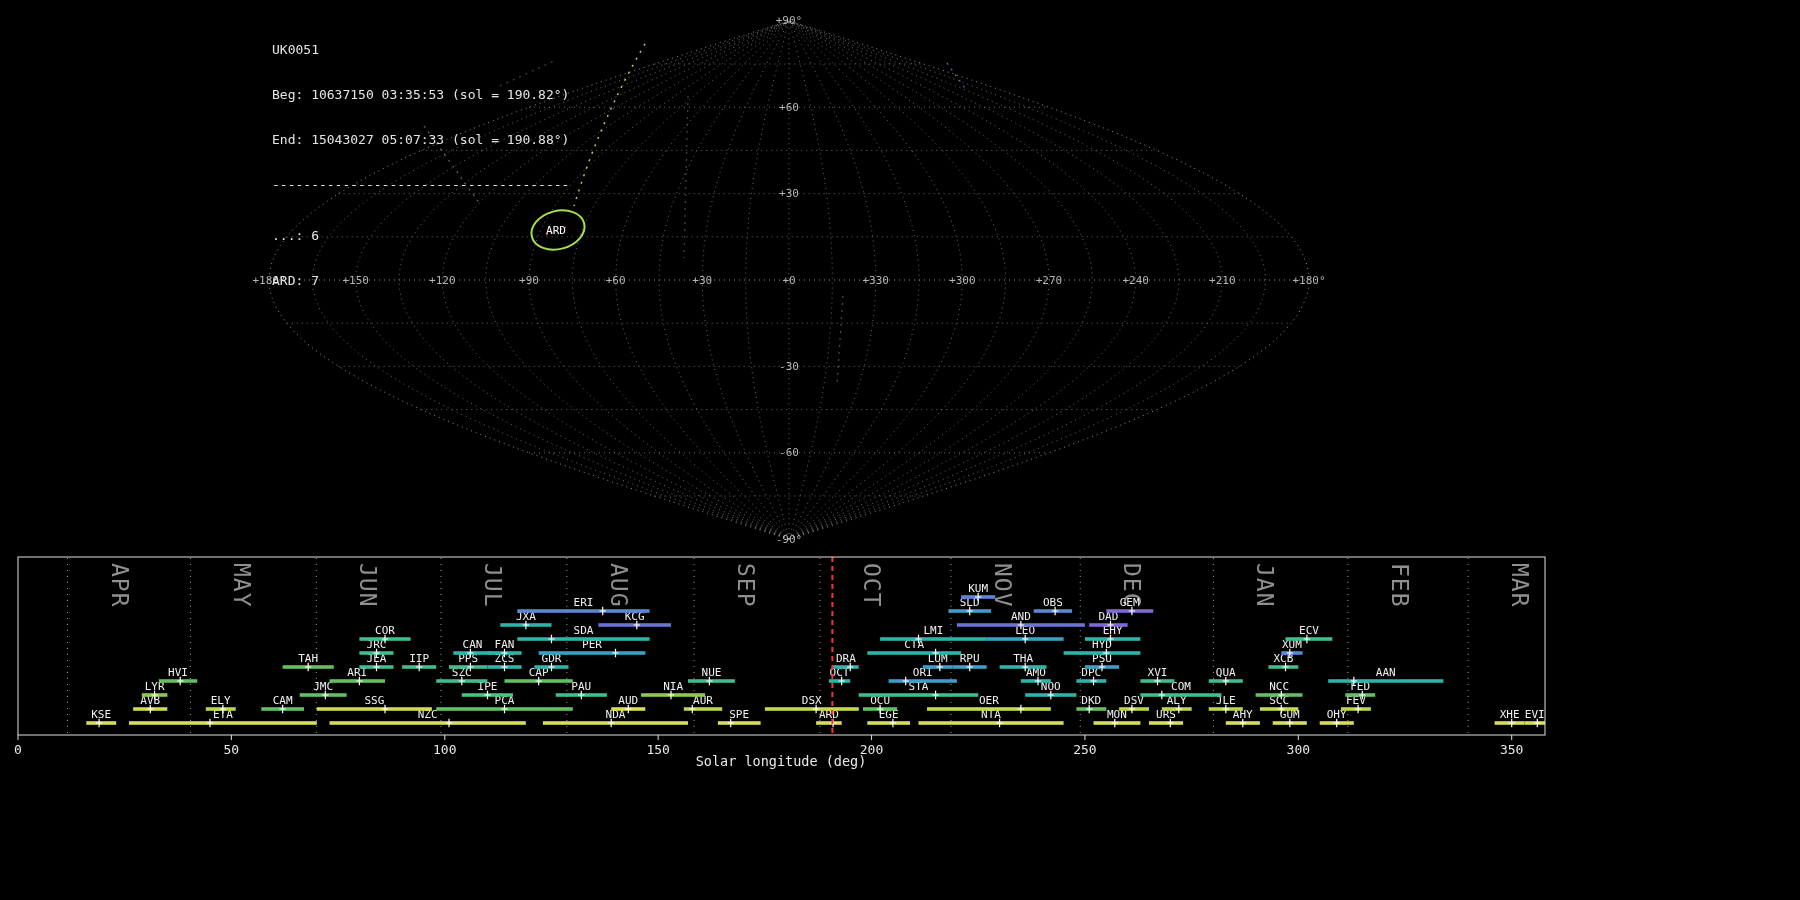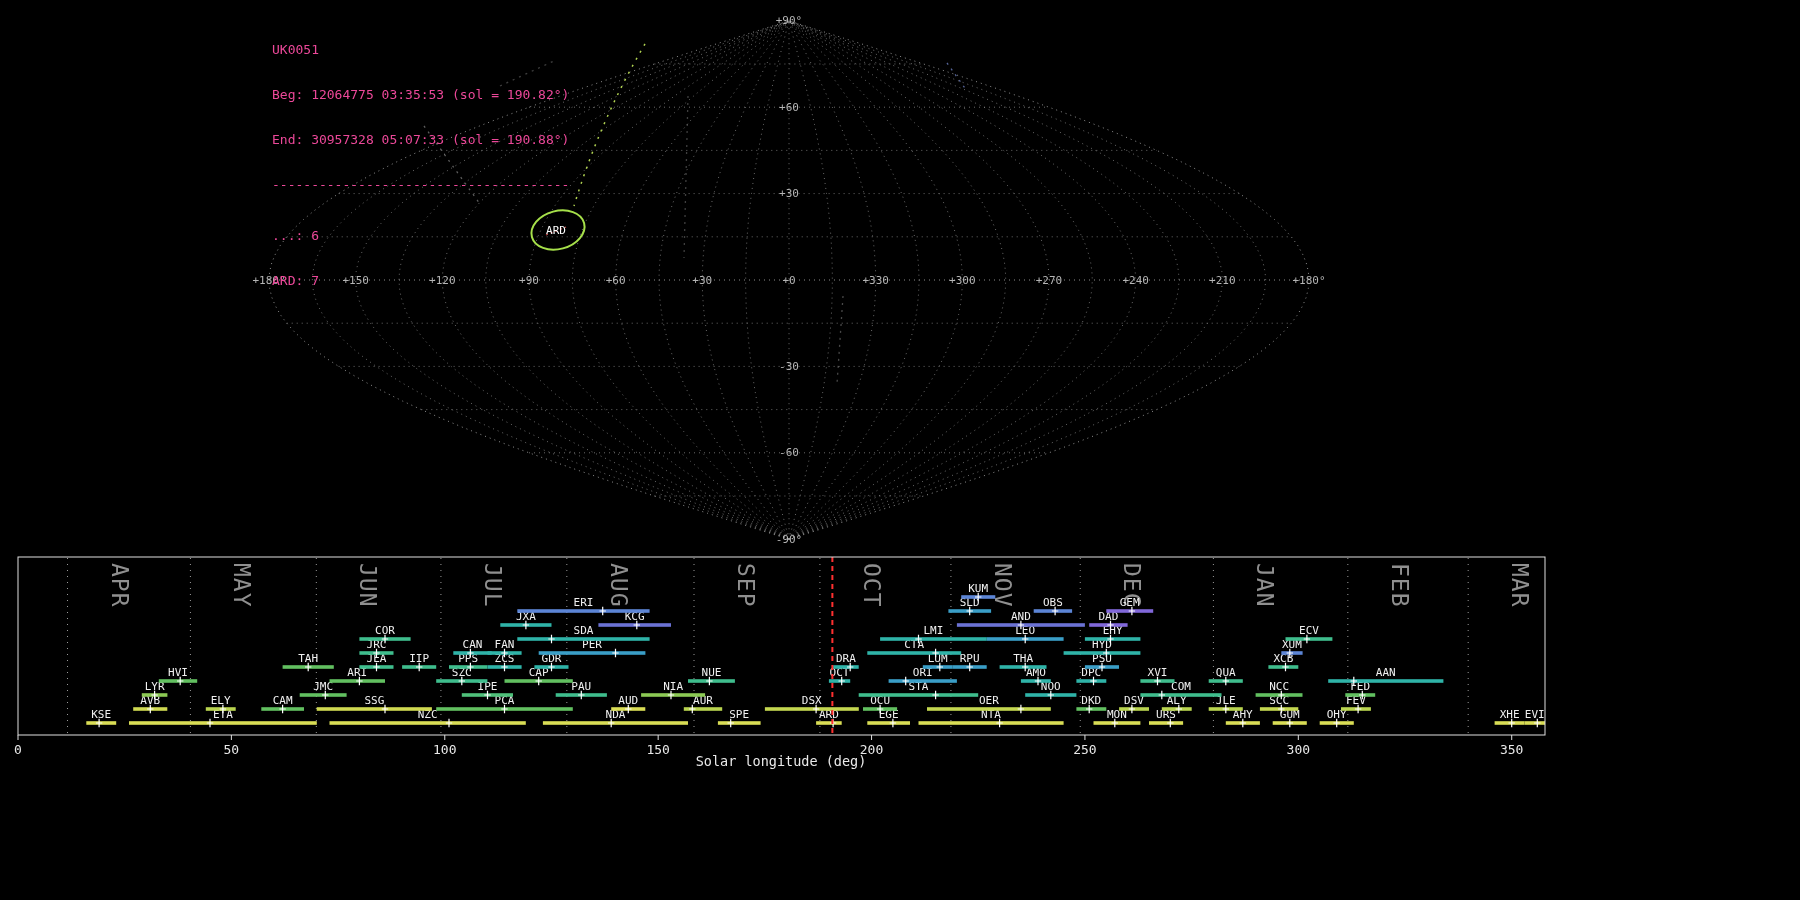--- a/index.html
+++ b/index.html
@@ -1,17 +1,17 @@
 <!DOCTYPE html>
 <html><head>
 <meta charset="utf-8">
 <style>
   html,body{margin:0;padding:0;background:#000;width:1800px;height:900px;overflow:hidden;}
   .stage{position:absolute;inset:0;background:#000;}
-  .info{position:absolute;left:272px;top:12px;color:#ec4899;
+  .info{position:absolute;left:272px;top:12px;color:#e5e5e5;
         font:13px/15px "DejaVu Sans Mono", monospace;white-space:pre;}
   .info .sep{letter-spacing:0px;}
   .info .counts{margin-top:6px;}
   #scene{position:absolute;left:0;top:0;}
   #scene text{font-family:"DejaVu Sans Mono", monospace;}
   .axis-label{fill:#eaeaea;font-size:13.5px;text-anchor:middle;}
 </style>
 </head>
 <body>
 
@@ -385,19 +385,19 @@
         <text x="1084.9368362213527" y="754" fill="#e8e8e8" font-size="13" text-anchor="middle">250</text>
         <line x1="1298.3242034656232" y1="735" x2="1298.3242034656232" y2="740" stroke="#e0e0e0" stroke-width="1"></line>
         <text x="1298.3242034656232" y="754" fill="#e8e8e8" font-size="13" text-anchor="middle">300</text>
         <line x1="1511.7115707098937" y1="735" x2="1511.7115707098937" y2="740" stroke="#e0e0e0" stroke-width="1"></line>
         <text x="1511.7115707098937" y="754" fill="#e8e8e8" font-size="13" text-anchor="middle">350</text>
       </g>
     <text id="xlabel" class="axis-label" x="781" y="766">Solar longitude (deg)</text>
   </svg>
   <div class="info">
     <div>UK0051</div>
-    <div>Beg: 12064775 03:35:53 (sol = 190.82°)</div>
-    <div>End: 30957328 05:07:33 (sol = 190.88°)</div>
+    <div>Beg: 10637150 03:35:53 (sol = 190.82°)</div>
+    <div>End: 15043027 05:07:33 (sol = 190.88°)</div>
     <div class="sep">--------------------------------------</div>
     <div class="counts">...: 6</div>
     <div>ARD: 7</div>
   </div>
 </div>
 
 </body></html>

